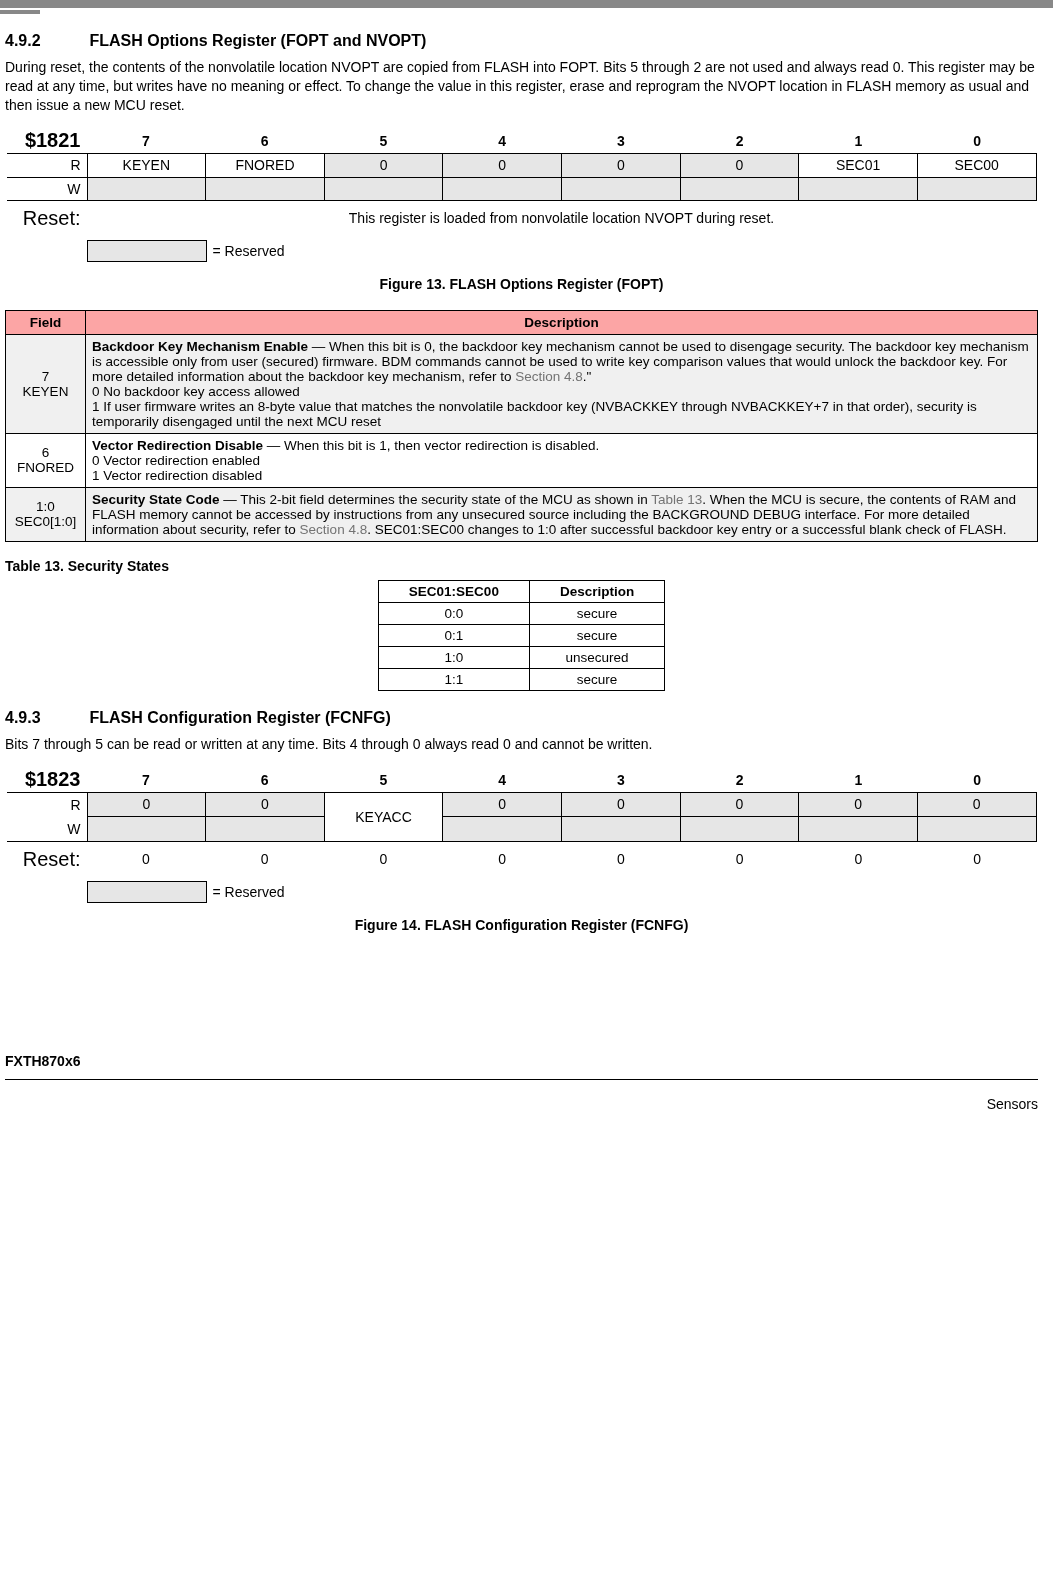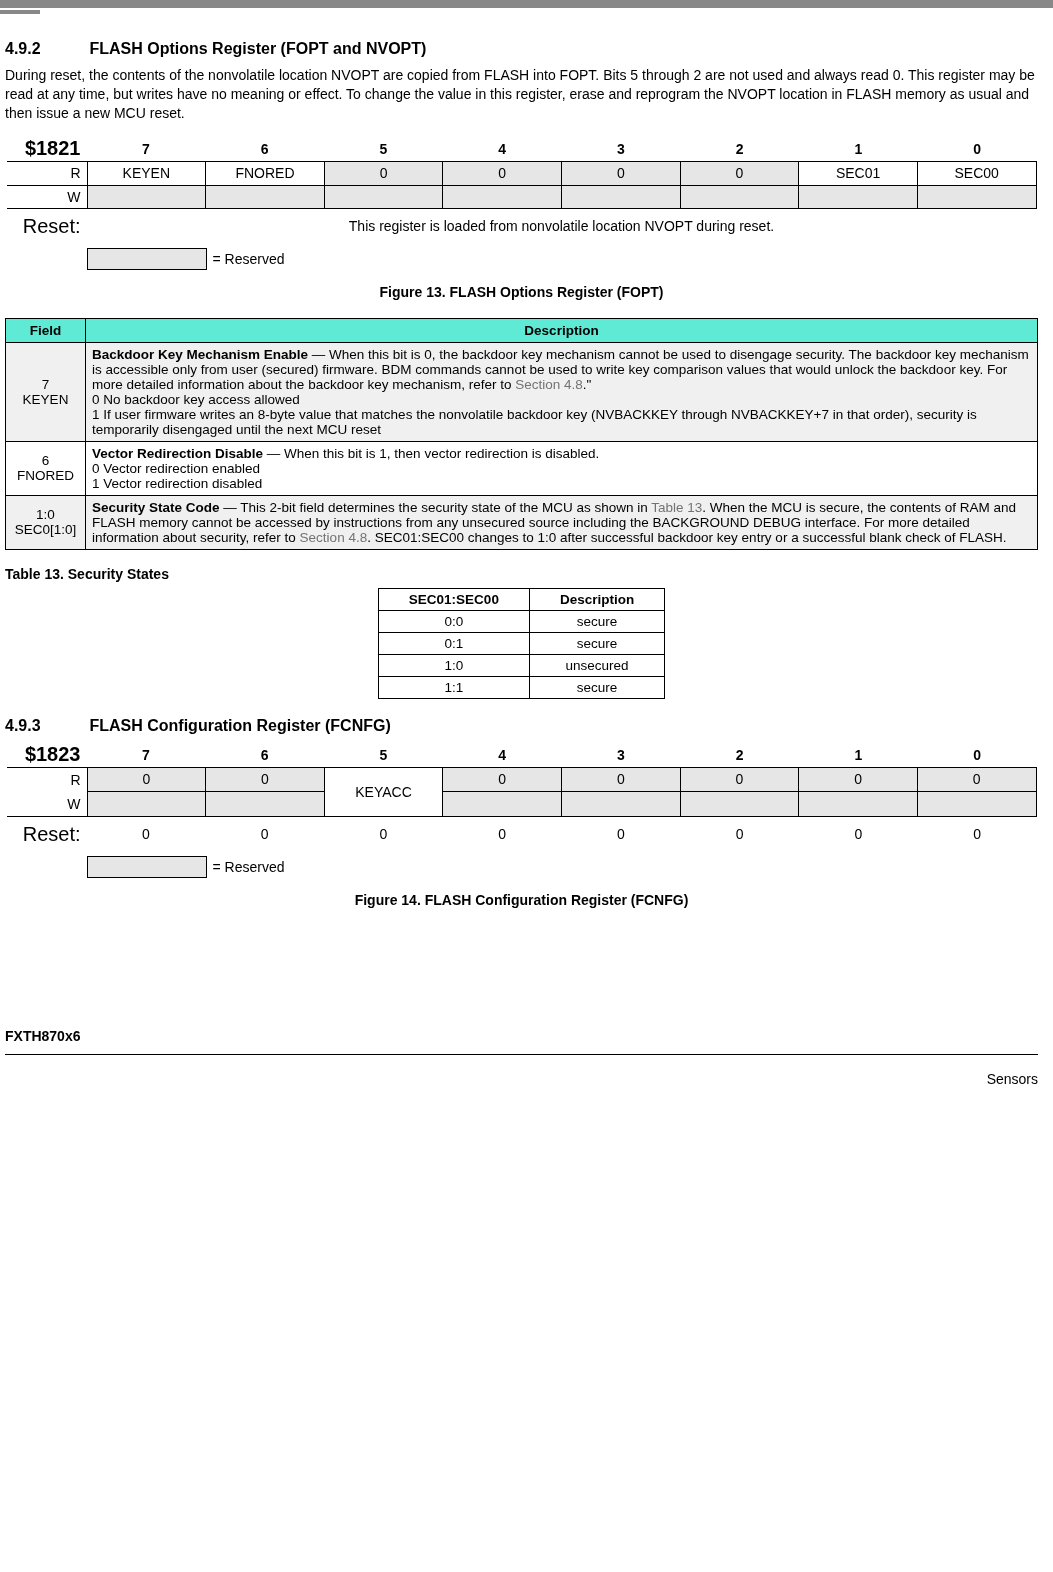--- a/index.html
+++ b/index.html
@@ -21,21 +21,21 @@
       height: 4px;
       background: #888;
       width: 40px;
     }
     .content {
       padding: 10px 15px 0 5px;
     }
     h2 {
       font-size: 16px;
       font-weight: bold;
-      margin: 16px 0 8px 0;
+      margin: 8px 0 8px 0;
     }
     h2 .secnum { display: inline-block; width: 80px; }
     p.body {
       font-size: 14px;
       line-height: 1.35;
       margin-bottom: 14px;
     }
     .regdiag {
       margin: 0 auto 10px auto;
       width: 1030px;
@@ -79,21 +79,21 @@
       width: 100%;
       border-collapse: collapse;
       font-size: 13.5px;
       margin-bottom: 16px;
     }
     table.desc th, table.desc td {
       border: 1px solid #000;
       padding: 4px 6px;
       vertical-align: middle;
     }
-    table.desc th { text-align: center; font-weight: bold; background: #5eead4; }
+    table.desc th { text-align: center; font-weight: bold; background: #fca5a5; }
     table.desc td.field { text-align: center; width: 80px; }
     table.desc td.alt { background: #f0f0f0; }
     .b { font-weight: bold; }
     .link { color: #737373; }
     table.sec {
       margin: 0 auto 18px auto;
       border-collapse: collapse;
       font-size: 13.5px;
     }
     table.sec th, table.sec td {
@@ -244,20 +244,21 @@
           <td>secure</td>
         </tr>
   </tbody>
     </table>
 
   <h2>
     <span class="secnum">4.9.3</span>
     <span>FLASH Configuration Register (FCNFG)</span>
   </h2>
 
+  <p class="body">Bits 7 through 5 can be read or written at any time. Bits 4 through 0 always read 0 and cannot be written.</p>
 
   <div class="regdiag">
     <div class="bitrow">
       <div class="lbl bold">$1823</div>
       <div class="bits">
         <div class="bitcell">7</div>
         <div class="bitcell">6</div>
         <div class="bitcell">5</div>
         <div class="bitcell">4</div>
         <div class="bitcell">3</div>

